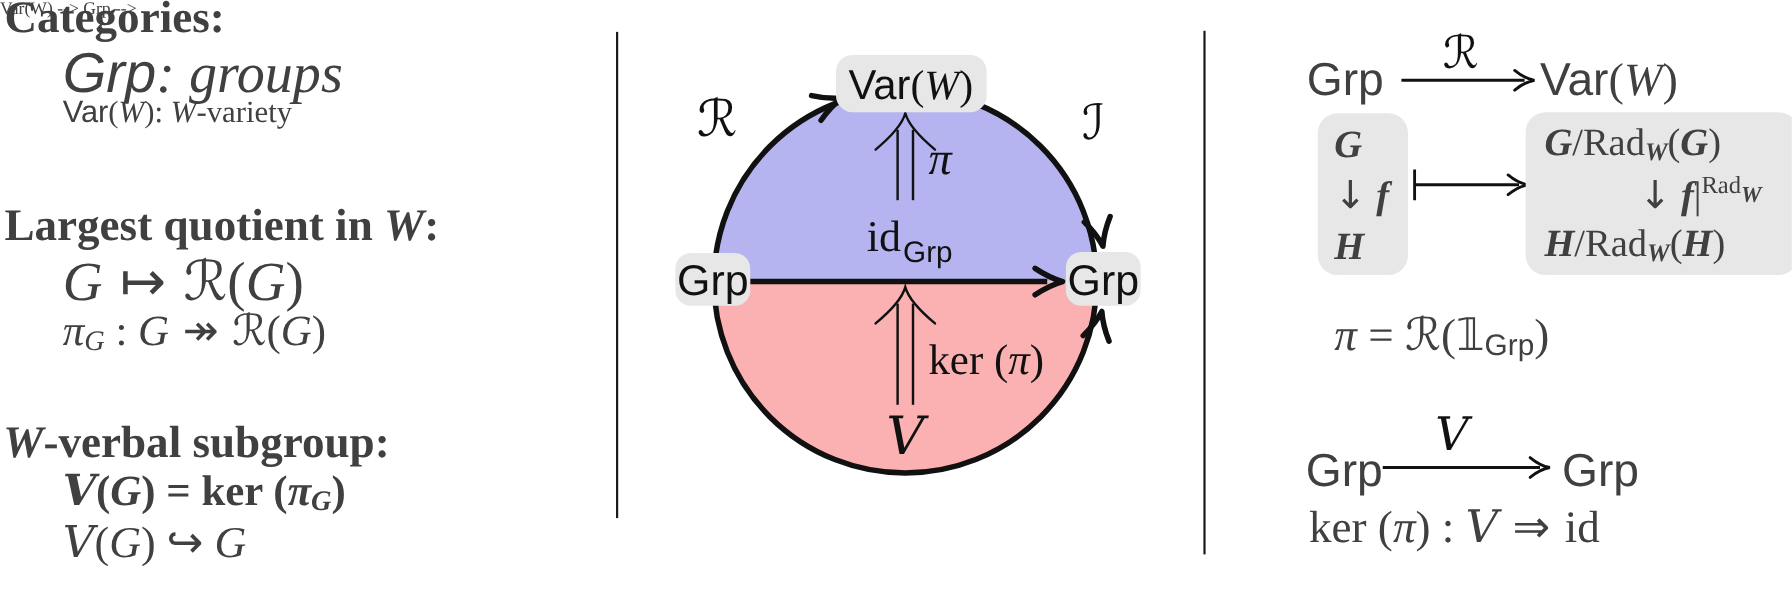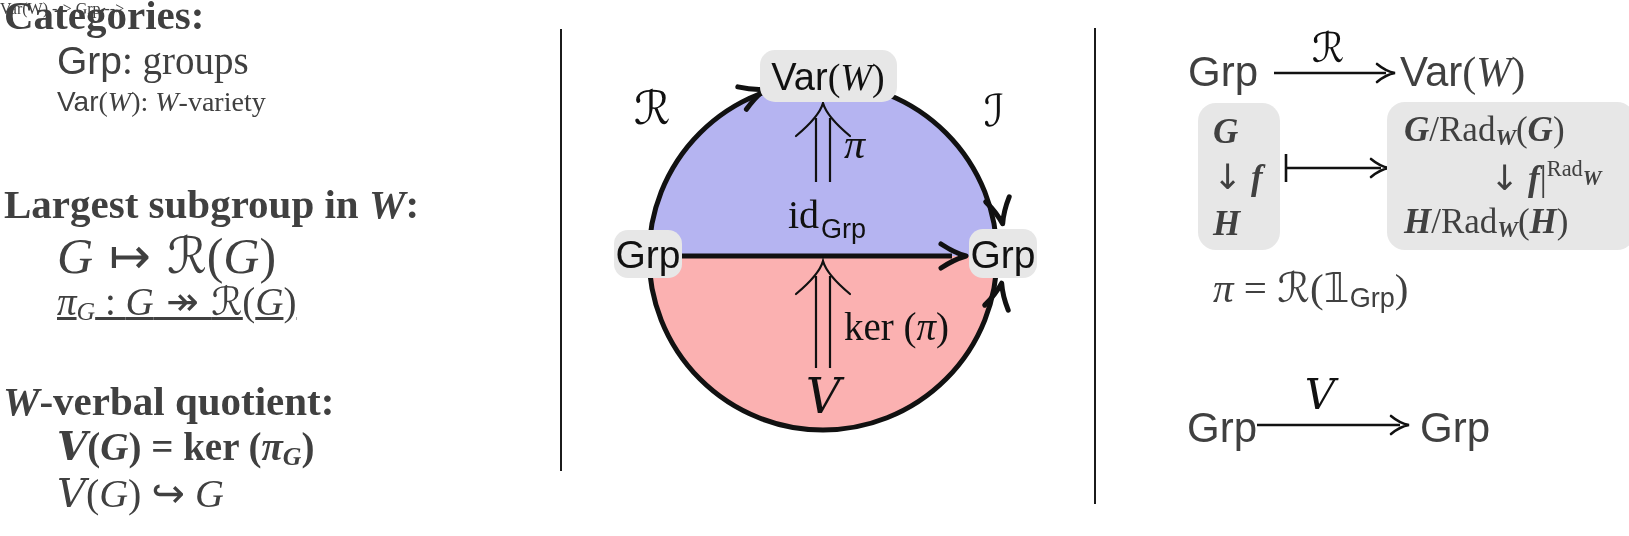--- a/index.html
+++ b/index.html
@@ -26,26 +26,26 @@
   svg .cal{font-family:"DejaVu Sans","DejaVu Serif",sans-serif;}
   svg .calv{font-family:"DejaVu Serif",serif;font-style:italic;}
 </style>
 </head>
 <body>
 
 <div id="page">
 
   <div>
     <div class="abs" style="left:4px;top:-5px;font-size:41px;"><span class="bf">Categories:</span></div>
-    <div class="abs" style="left:57px;top:41px;font-size:39px;"><span class="sf">Grp</span><span class="rm">: groups</span></div>
+    <div class="abs" style="left:57px;top:41px;font-size:51px;font-style:italic;"><span class="sf">Grp</span><span class="rm">: groups</span></div>
     <div class="abs" style="left:57px;top:88px;font-size:28px;"><span class="sf">Var</span><span class="rm">(</span><span class="it">W</span><span class="rm">): </span><span class="it">W</span><span class="rm">-variety</span></div>
-    <div class="abs" style="left:4px;top:184px;font-size:41px;"><span class="bf">Largest subgroup in </span><span class="bfit">W</span><span class="bf">:</span></div>
+    <div class="abs" style="left:4px;top:184px;font-size:41px;"><span class="bf">Largest quotient in </span><span class="bfit">W</span><span class="bf">:</span></div>
     <div class="abs" style="left:57px;top:231px;font-size:50px;"><span class="it">G</span><span class="sym"> ↦ </span><span class="cal">ℛ</span><span class="rm">(</span><span class="it">G</span><span class="rm">)</span></div>
-    <div class="abs" style="left:57px;top:282px;font-size:39px;text-decoration:underline;"><span class="it">π</span><span class="it sub">G</span><span class="rm"> : </span><span class="it">G</span><span class="sym"> ↠ </span><span class="cal">ℛ</span><span class="rm">(</span><span class="it">G</span><span class="rm">)</span></div>
-    <div class="abs" style="left:3px;top:381px;font-size:41px;"><span class="bfit">W</span><span class="bf">-verbal quotient:</span></div>
+    <div class="abs" style="left:57px;top:282px;font-size:39px;"><span class="it">π</span><span class="it sub">G</span><span class="rm"> : </span><span class="it">G</span><span class="sym"> ↠ </span><span class="cal">ℛ</span><span class="rm">(</span><span class="it">G</span><span class="rm">)</span></div>
+    <div class="abs" style="left:3px;top:381px;font-size:41px;"><span class="bfit">W</span><span class="bf">-verbal subgroup:</span></div>
     <div class="abs" style="left:57px;top:427px;font-size:39px;font-weight:bold;"><span class="calv">V</span><span class="rm">(</span><span class="it">G</span><span class="rm">) = ker (</span><span class="it">π</span><span class="it sub">G</span><span class="rm">)</span></div>
     <div class="abs" style="left:57px;top:473px;font-size:40px;"><span class="calv">V</span><span class="rm">(</span><span class="it">G</span><span class="rm">) </span><span class="sym">↪</span><span class="rm"> </span><span class="it">G</span></div>
   </div>
 
   <div class="divider" style="left:560px;top:29px;height:442px;"></div>
   <div class="divider" style="left:1094px;top:28px;height:476px;"></div>
 
   <svg class="abs" style="left:560px;top:0;" width="535" height="536" viewBox="0 0 535 536">
     <defs>
       <path id="ah" d="M-17,-12 C-8,-6 1,-2 8,0 C1,2 -8,6 -17,12" style="fill:none;stroke:#111;stroke-width:5;stroke-linecap:round;stroke-linejoin:round;"></path>
@@ -118,27 +118,28 @@
       <use href="#aht" transform="translate(100,20)"></use>
     </svg>
 
     <div class="gray-box" style="left:1387px;top:102px;width:248px;height:148px;padding:10px 0 9px 17px;display:flex;flex-direction:column;justify-content:space-between;font-size:35px;">
       <div class="abs" style="position:static;"><span class="bfit">G</span><span class="rm">/</span><span class="rm">Rad</span><span class="bfit sub">W</span><span class="rm">(</span><span class="bfit">G</span><span class="rm">)</span></div>
       <div class="abs" style="position:static;margin-left:86px;"><span class="sym">↓</span><span class="rm"> </span><span class="bfit">f</span><span class="rm">|</span><span class="rm sup">Rad</span><span class="bfit supsub">W</span></div>
       <div class="abs" style="position:static;"><span class="bfit">H</span><span class="rm">/</span><span class="rm">Rad</span><span class="bfit sub">W</span><span class="rm">(</span><span class="bfit">H</span><span class="rm">)</span></div>
     </div>
 
     
-    <div class="abs" style="left:1213px;top:268px;font-size:41px;"><span class="it">π</span><span class="rm"> = </span><span class="cal">ℛ</span><span class="rm">(</span><span class="cal">𝟙</span><span class="sf sub">Grp</span><span class="rm">)</span></div>
+    <div class="abs" style="left:1213px;top:284px;font-size:41px;"><span class="it">π</span><span class="rm"> = </span><span class="cal">ℛ</span><span class="rm">(</span><span class="cal">𝟙</span><span class="sf sub">Grp</span><span class="rm">)</span></div>
 
      Grp --&gt;
     <div class="abs sf" style="left:1187px;top:407px;font-size:42px;">Grp</div>
     <svg class="abs" style="left:1248px;top:372px;" width="170" height="64" viewBox="0 0 170 64">
       <text x="72" y="37" text-anchor="middle" class="calv" style="font-size:42px;">V</text>
       <line x1="9" y1="53" x2="152" y2="53" style="stroke:#111;stroke-width:2.6;"></line>
       <use href="#aht" transform="translate(155,53)"></use>
     </svg>
     <div class="abs sf" style="left:1420px;top:407px;font-size:42px;">Grp</div>
 
     
+    <div class="abs" style="left:1190px;top:459px;font-size:41px;"><span class="rm">ker (</span><span class="it">π</span><span class="rm">) : </span><span class="calv">V</span><span class="sym"> ⇒ </span><span class="rm">id</span></div>
   </div>
 
 </div>
 
 </body></html>

